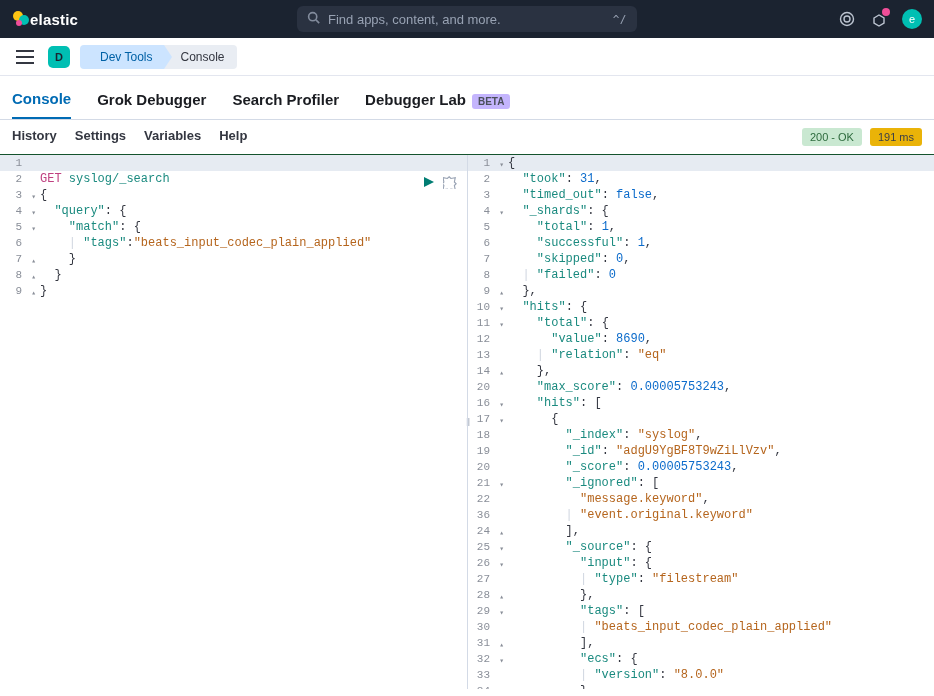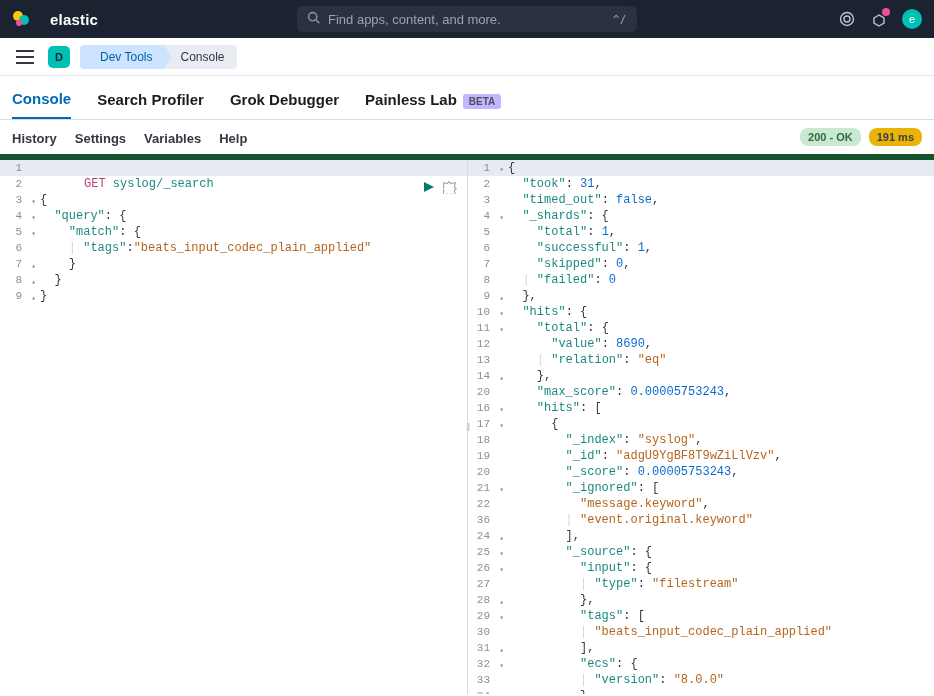--- a/index.html
+++ b/index.html
@@ -18,21 +18,21 @@
   background: #1b2330;
   height: 38px;
   display: flex;
   align-items: center;
   padding: 0 12px;
   position: relative;
 }
 .logo-wrap {
   display: flex;
   align-items: center;
-  gap: 20px;
+  gap: 0;
 }
 .logo-glyph svg { display: block; }
 .logo-text { color: #fff; font-weight: 600; font-size: 15px; letter-spacing: .2px; }
 .search-wrap {
   position: absolute;
   left: 50%;
   transform: translateX(-50%);
   width: 340px;
   height: 26px;
   background: #2a3241;
@@ -121,32 +121,32 @@
 }
 .tab .badge {
   font-size:10px;font-weight:700;
   background:#c4b5fd;color:#4a4f5a;
   padding:2px 6px;border-radius:3px;
   margin-left:6px; vertical-align:middle;
 }
 
 
 .toolbar-row {
-  display:flex; align-items:flex-end;
+  display:flex; align-items:flex-start;
   padding: 8px 12px;
   gap: 18px;
-  border-bottom: 6px solid #14532d;
+  border-bottom: 1px solid #14532d;
 }
 .toolbar-row .tl {
   font-size:13px; font-weight:700; cursor:pointer;
 }
 .toolbar-right { margin-left:auto; display:flex; gap:8px; align-items:center;}
 .pill {
-  font-size:11px; font-weight:700;
-  padding:3px 8px; border-radius:8px;
+  font-size:11px; font-weight:400;
+  padding:3px 8px; border-radius:3px;
   color:#2d6b3d;
   background:#c9e8d1;
 }
 .pill.gray { background:#eab308; color:#3a3f49;}
 
 
 .editor-area {
   display:flex; height: calc(696px - 38px - 38px - 48px - 38px);
   position:relative;
 }
@@ -184,21 +184,21 @@
 
 .hl-row { background:#e6ebf2; }
 .run-icons {
   position:absolute; right:10px; top:20px;
   display:flex; gap:8px; align-items:center;
 }
 .run-icons .ri { color:#017d73; cursor:pointer;}
 .run-icons .ri.gray{color:#98a2b3;}
 
 
-.tk-m { color:#bf4080;margin-left:44px; } 
+.tk-m { color:#bf4080; } 
 .tk-p { color:#1a8a7f; } 
 .tk-s { color:#b5651d; } 
 .tk-n { color:#0b6bcb; } 
 .tk-k { color:#343741; }
 .ig { color:#d0d6e0; }
 
 ::-webkit-scrollbar{width:10px;}
 ::-webkit-scrollbar-thumb{background:#c9cfda;border-radius:5px;}
 </style>
 </head>
@@ -252,23 +252,23 @@
   </span>
   <span class="space-badge">D</span>
   <div class="breadcrumbs">
     <span class="crumb first">Dev Tools</span>
     <span class="crumb">Console</span>
   </div>
 </div>
 
 <div class="tabs-row">
   <span class="tab active"><span>Console</span></span>
+  <span class="tab"><span>Grok Debugger</span></span>
   <span class="tab"><span>Search Profiler</span></span>
-  <span class="tab"><span>Grok Debugger</span></span>
-  <span class="tab"><span>Painless Lab</span><span class="badge">BETA</span></span>
+  <span class="tab"><span>Debugger Lab</span><span class="badge">BETA</span></span>
 </div>
 
 <div class="toolbar-row">
   <span class="tl">History</span>
   <span class="tl">Settings</span>
   <span class="tl">Variables</span>
   <span class="tl">Help</span>
   <div class="toolbar-right">
     <span class="pill">200 - OK</span>
     <span class="pill gray">191 ms</span>

